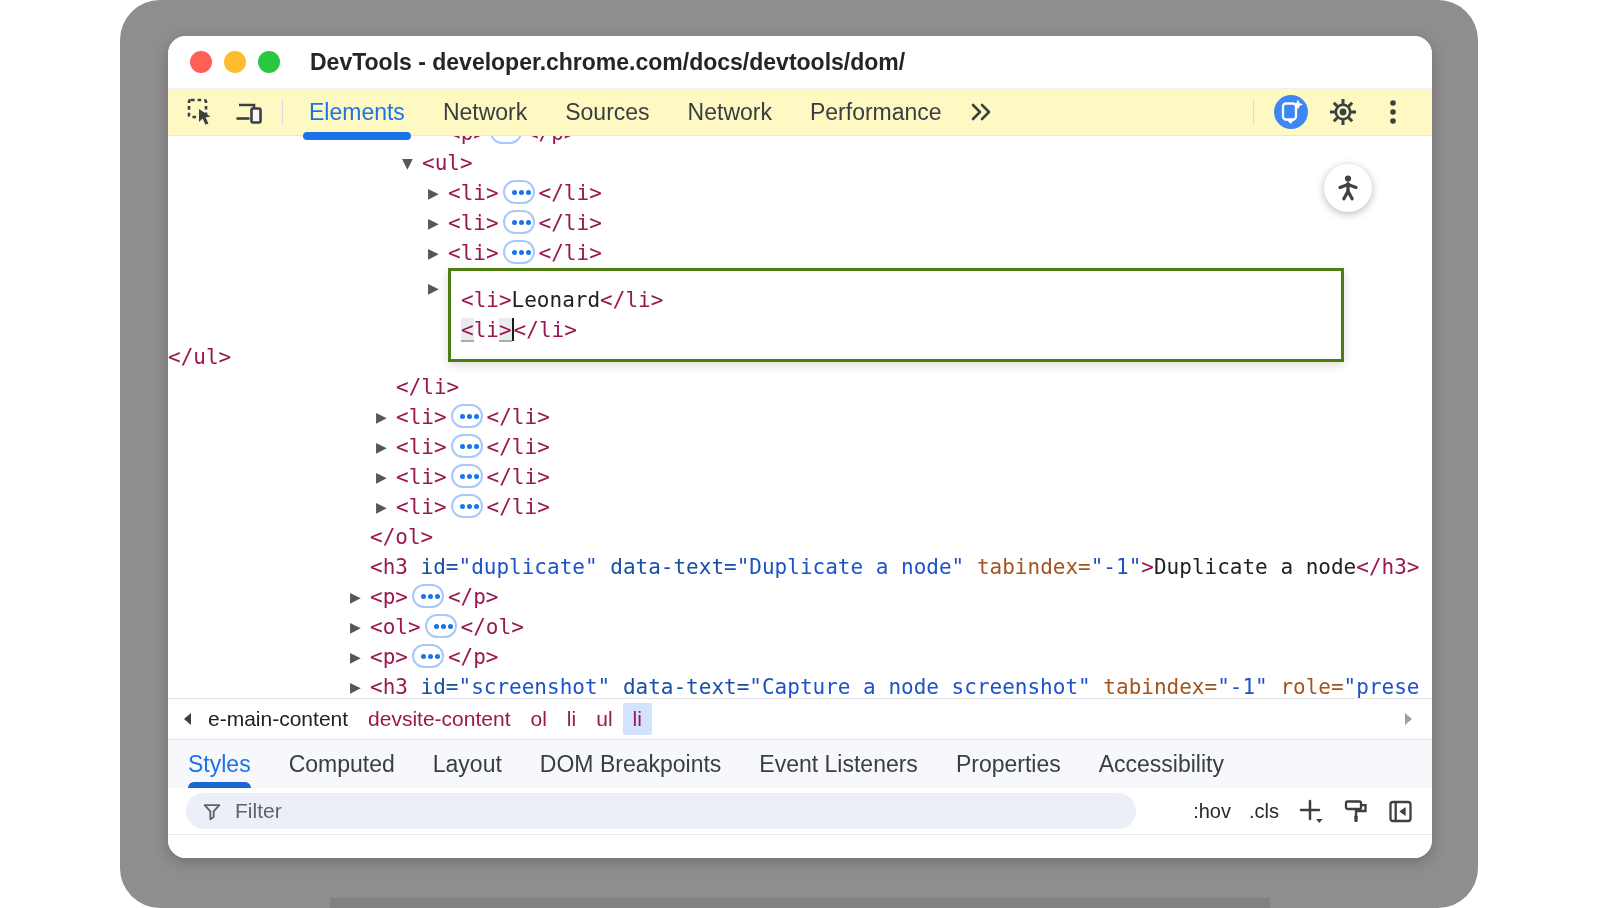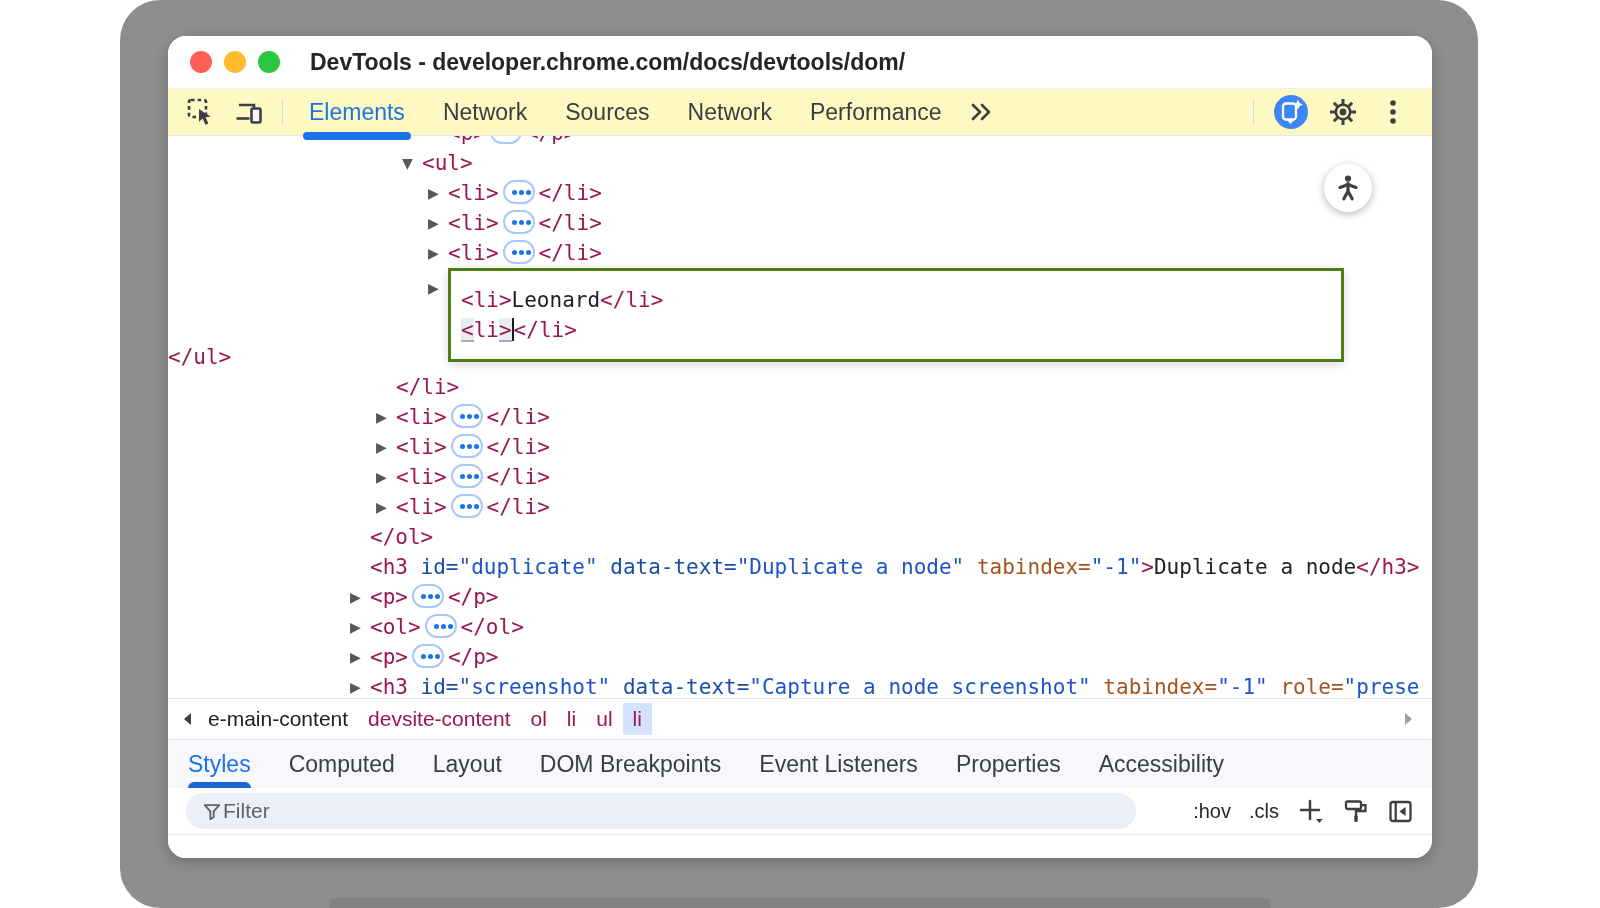--- a/index.html
+++ b/index.html
@@ -62,21 +62,21 @@
   .crumb-scroll.rightend{margin-left:auto;}
   
   .paneltabs{height:49px;flex:none;display:flex;align-items:center;gap:38px;background:#f6f8fb;
     border-top:1px solid #e0e4e9;padding:0 20px;font-size:23px;color:#3a3d42;}
   .ptab{height:100%;display:flex;align-items:center;position:relative;white-space:nowrap;}
   .ptab.active{color:var(--accent);}
   .ptab.active::after{content:"";position:absolute;left:0;right:0;bottom:0;height:6px;border-radius:6px 6px 0 0;background:#1967d2;}
   
   .filterrow{height:47px;flex:none;display:flex;align-items:center;padding:0 18px;gap:18px;border-bottom:1px solid #e8ebee;background:#fff;}
   .filterpill{flex:none;width:950px;height:36px;border-radius:18px;background:#eceff7;display:flex;align-items:center;
-    padding:0 15px;}
+    gap:12px;padding:0 15px;}
   .filterph{color:#5f6368;font-size:21px;}
   .txtbtn{font-size:20px;color:#26282b;white-space:nowrap;}
   .bottomstrip{flex:1;background:#fff;border-radius:0 0 18px 18px;}
   svg{display:block;}
 </style>
 </head>
 <body>
 
 <div class="bezel"></div>
 <div class="hinge"></div>

